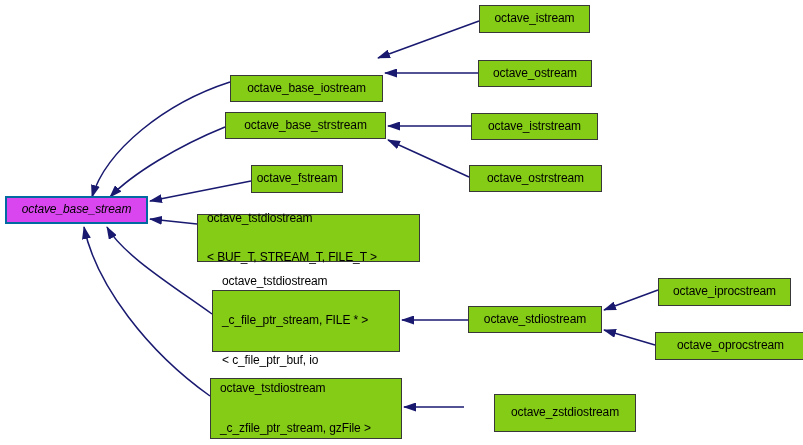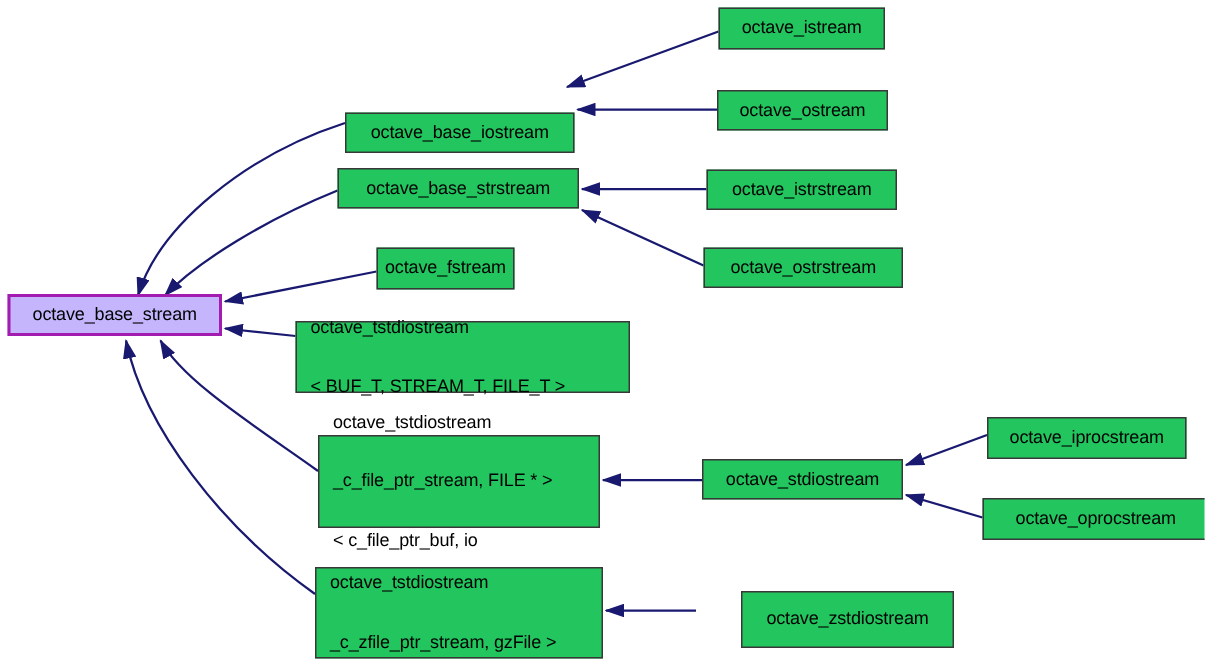--- a/index.html
+++ b/index.html
@@ -23,41 +23,42 @@
   #edge-layer {
     position: absolute;
     left: 0; top: 0;
     width: 803px;
     height: 445px;
     pointer-events: none;
   }
   .node {
     position: absolute;
     box-sizing: border-box;
-    background: #22c55e;
+    background: #84cc16;
     border: 1.5px solid #383838;
     color: #000000;
     font-size: 12px;
     line-height: 15.5px;
     display: flex;
     flex-direction: column;
     justify-content: center;
     align-items: center;
     white-space: nowrap;
     letter-spacing: -0.1px;
   }
   .node.multi {
     align-items: flex-start;
     padding-left: 9px;
     padding-right: 4px;
     gap: 24px;
   }
   .node.highlighted {
-    background: #c4b5fd;
-    border: 2px solid #a21caf;
+    background: #d946ef;
+    border: 2px solid #0369a1;
+    font-style: italic;
   }
   .node .line {
     display: block;
   }
 </style>
 </head>
 <body>
 
 <div class="canvas">
   <svg id="edge-layer" viewBox="0 0 803 445" xmlns="http://www.w3.org/2000/svg">

